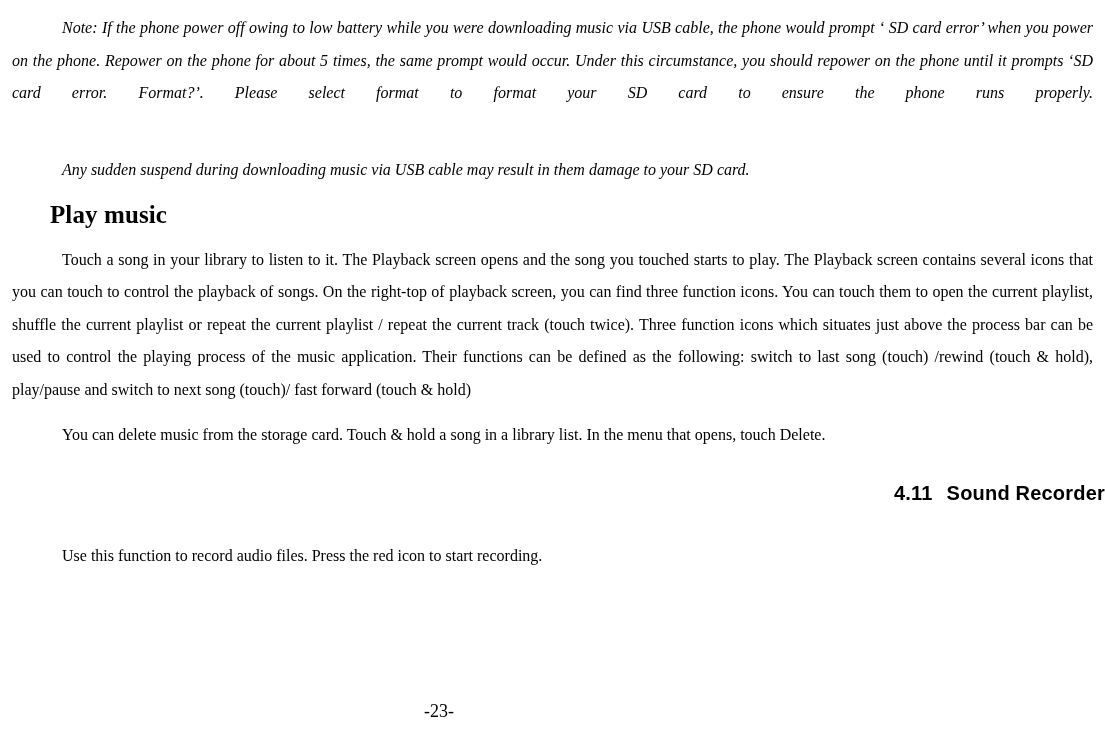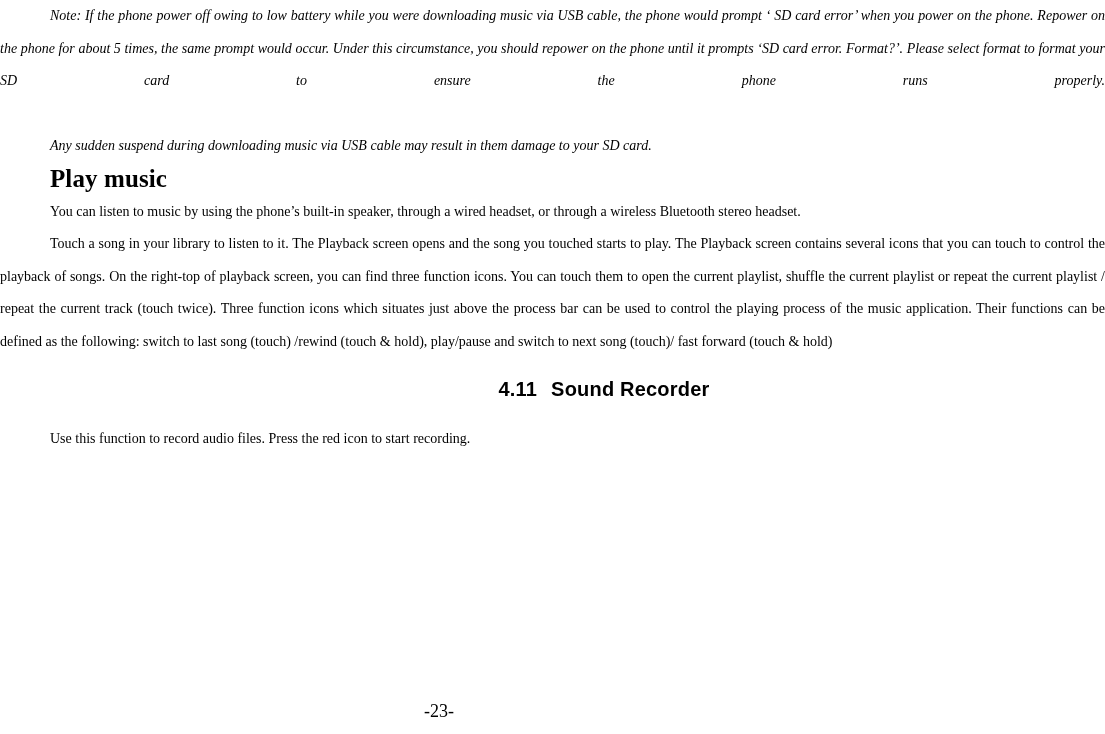--- a/index.html
+++ b/index.html
@@ -27,23 +27,23 @@
 
   .content {
     position: absolute;
     left: 0px;
     top: 0px;
     width: 1105px;
   }
 
   
   p {
-    margin: 0;
+    margin: 12px;
     padding: 0;
-    font-size: 14px;
+    font-size: 16px;
     line-height: 32.6px;
     text-align: justify;
     text-justify: inter-word;
     word-spacing: 0px;
   }
 
   .para {
     text-indent: 50px;
   }
 
@@ -76,21 +76,21 @@
   }
 
   
   .section-heading {
     margin: 0;
     padding: 0;
     font-family: "Liberation Sans", "DejaVu Sans", sans-serif;
     font-size: 20px;
     font-weight: bold;
     line-height: 32.6px;
-    text-align: center;
+    text-align: right;
     padding-left: 103px;
     letter-spacing: 0.2px;
   }
   .section-heading .sec-num {
     margin-right: 14px;
   }
 
   .spacer-sm { height: 14px; }
   .spacer-md { height: 18px; }
 
@@ -111,25 +111,25 @@
 
 <div class="page">
   <div class="content">
 
     <p class="para note">Note: If the phone power off owing to low battery while you were downloading music via USB cable, the phone would prompt ‘ SD card error’ when you power on the phone. Repower on the phone for about 5 times, the same prompt would occur. Under this circumstance, you should repower on the phone until it prompts ‘SD card error. Format?’. Please select format to format your SD card to ensure the phone runs properly.</p>
 
     <p class="para note no-justify-tail">Any sudden suspend during downloading music via USB cable may result in them damage to your SD card.</p>
 
     <div class="subhead">Play music</div>
 
-    <p class="para no-justify-tail">You can listen to music by using the phone’s built-in speaker, through a wired headset, or through a wireless Bluetooth stereo headset.</p>
 
     <p class="para no-justify-tail">Touch a song in your library to listen to it. The Playback screen opens and the song you touched starts to play. The Playback screen contains several icons that you can touch to control the playback of songs. On the right-top of playback screen, you can find three function icons. You can touch them to open the current playlist, shuffle the current playlist or repeat the current playlist / repeat the current track (touch twice). Three function icons which situates just above the process bar can be used to control the playing process of the music application. Their functions can be defined as the following: switch to last song (touch) /rewind (touch &amp; hold), play/pause and switch to next song (touch)/ fast forward (touch &amp; hold)</p>
 
 
+    <p class="para no-justify-tail">You can delete music from the storage card. Touch &amp; hold a song in a library list. In the menu that opens, touch Delete.</p>
 
     <div class="spacer-sm"></div>
 
     <div class="section-heading">
       <span class="sec-num">4.11</span><span>Sound Recorder</span>
     </div>
 
     <div class="spacer-md"></div>
 
     <p class="para no-justify-tail">Use this function to record audio files. Press the red icon to start recording.</p>

